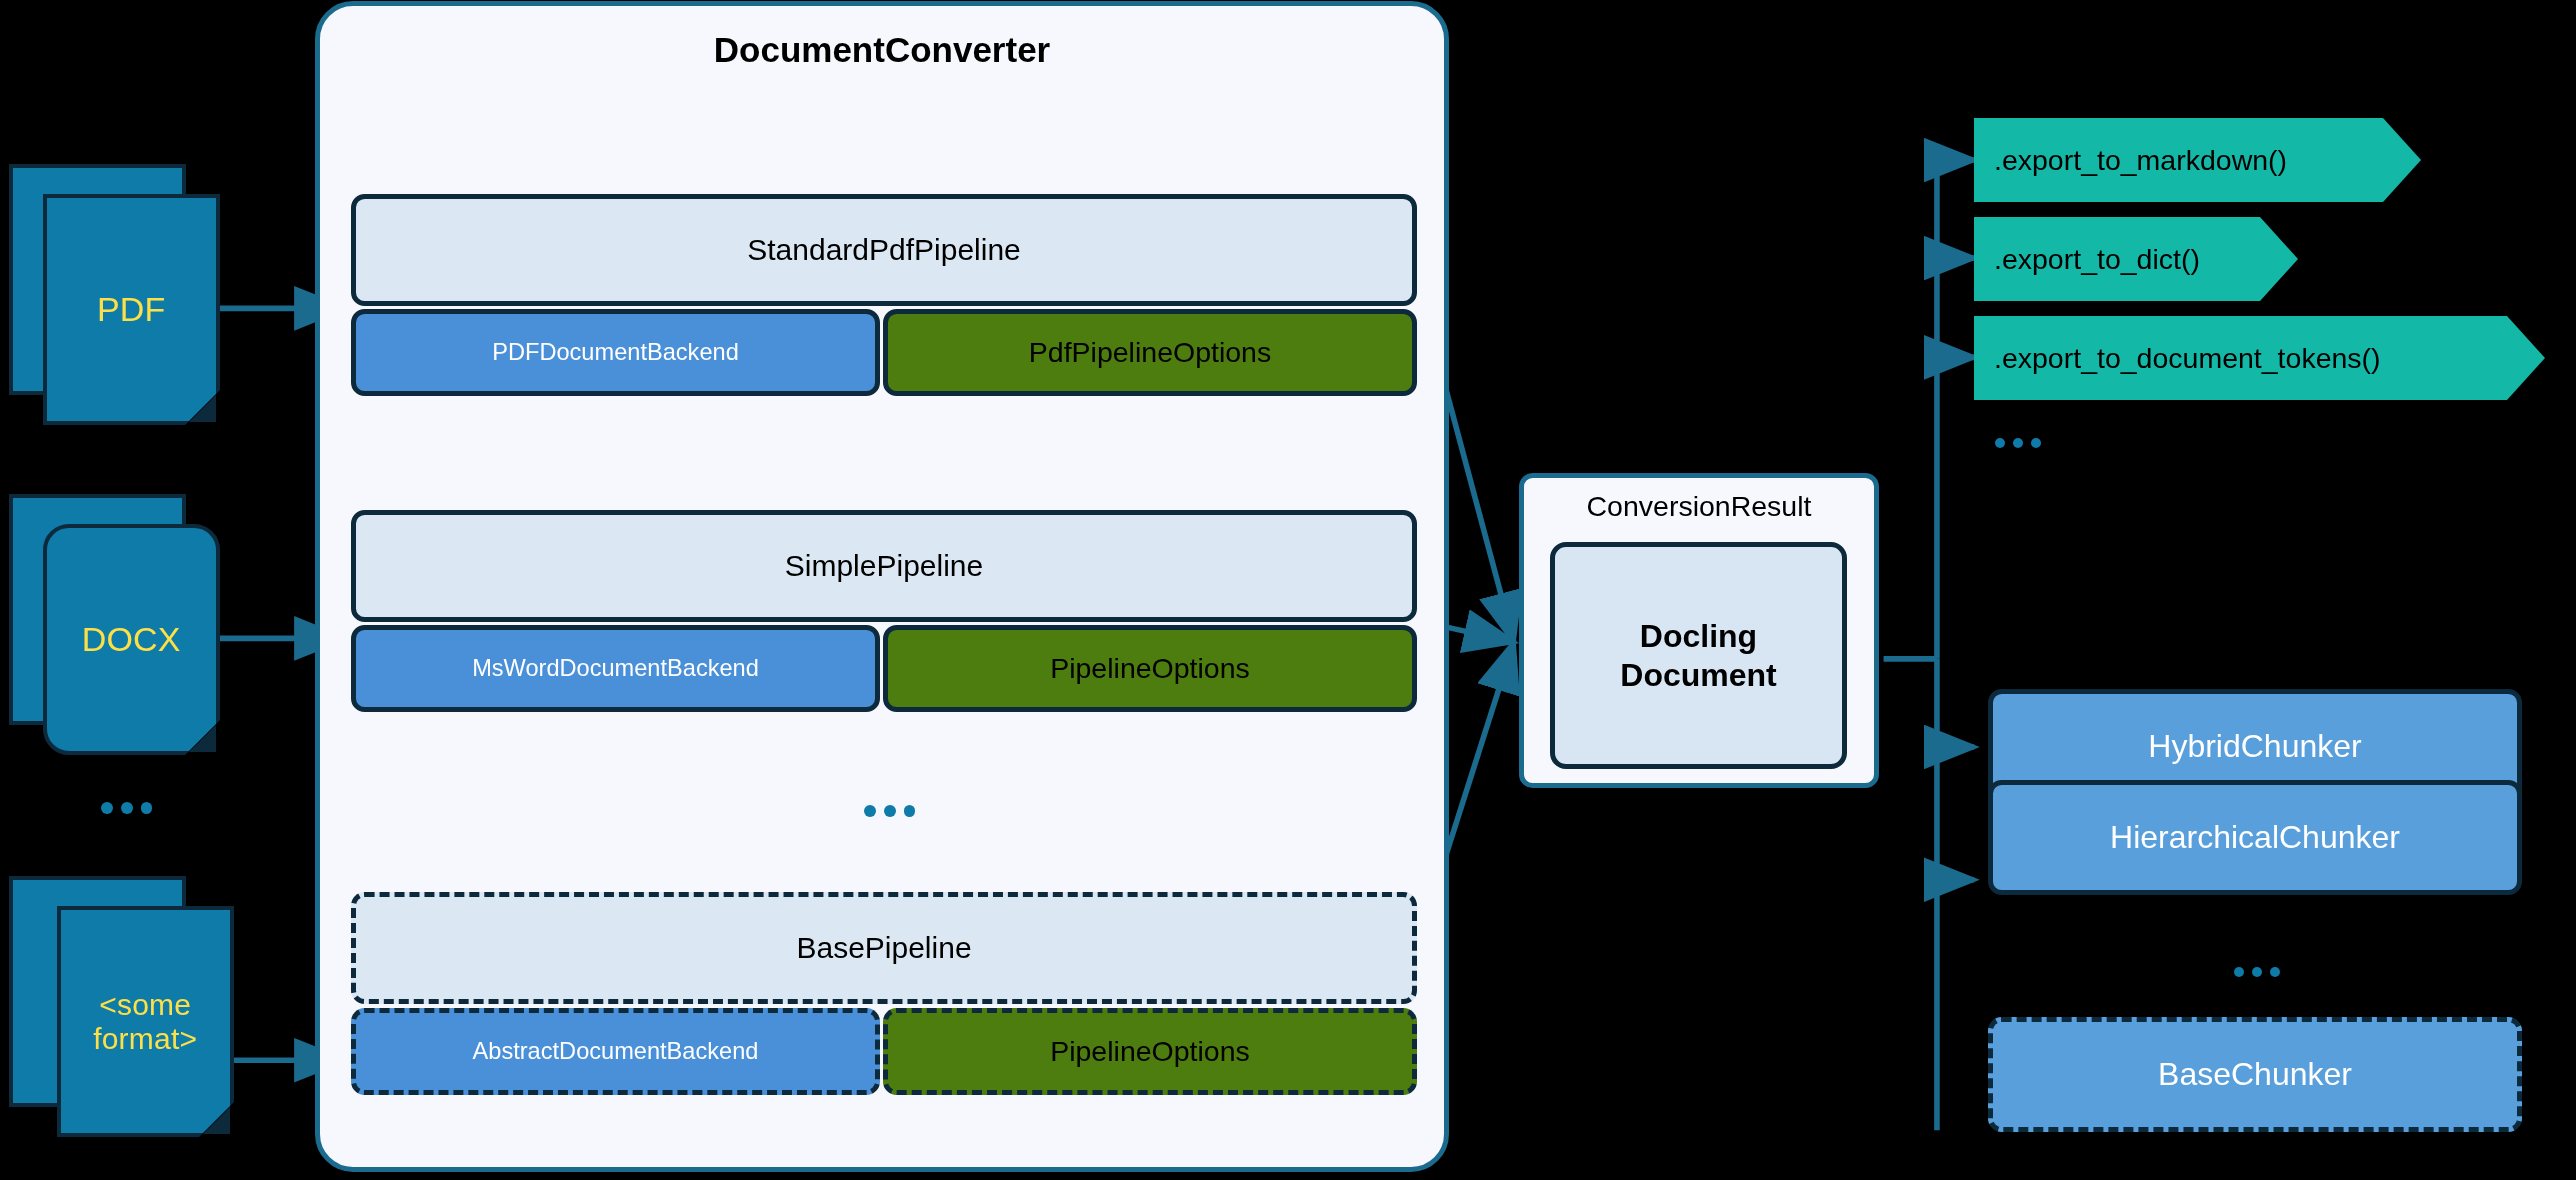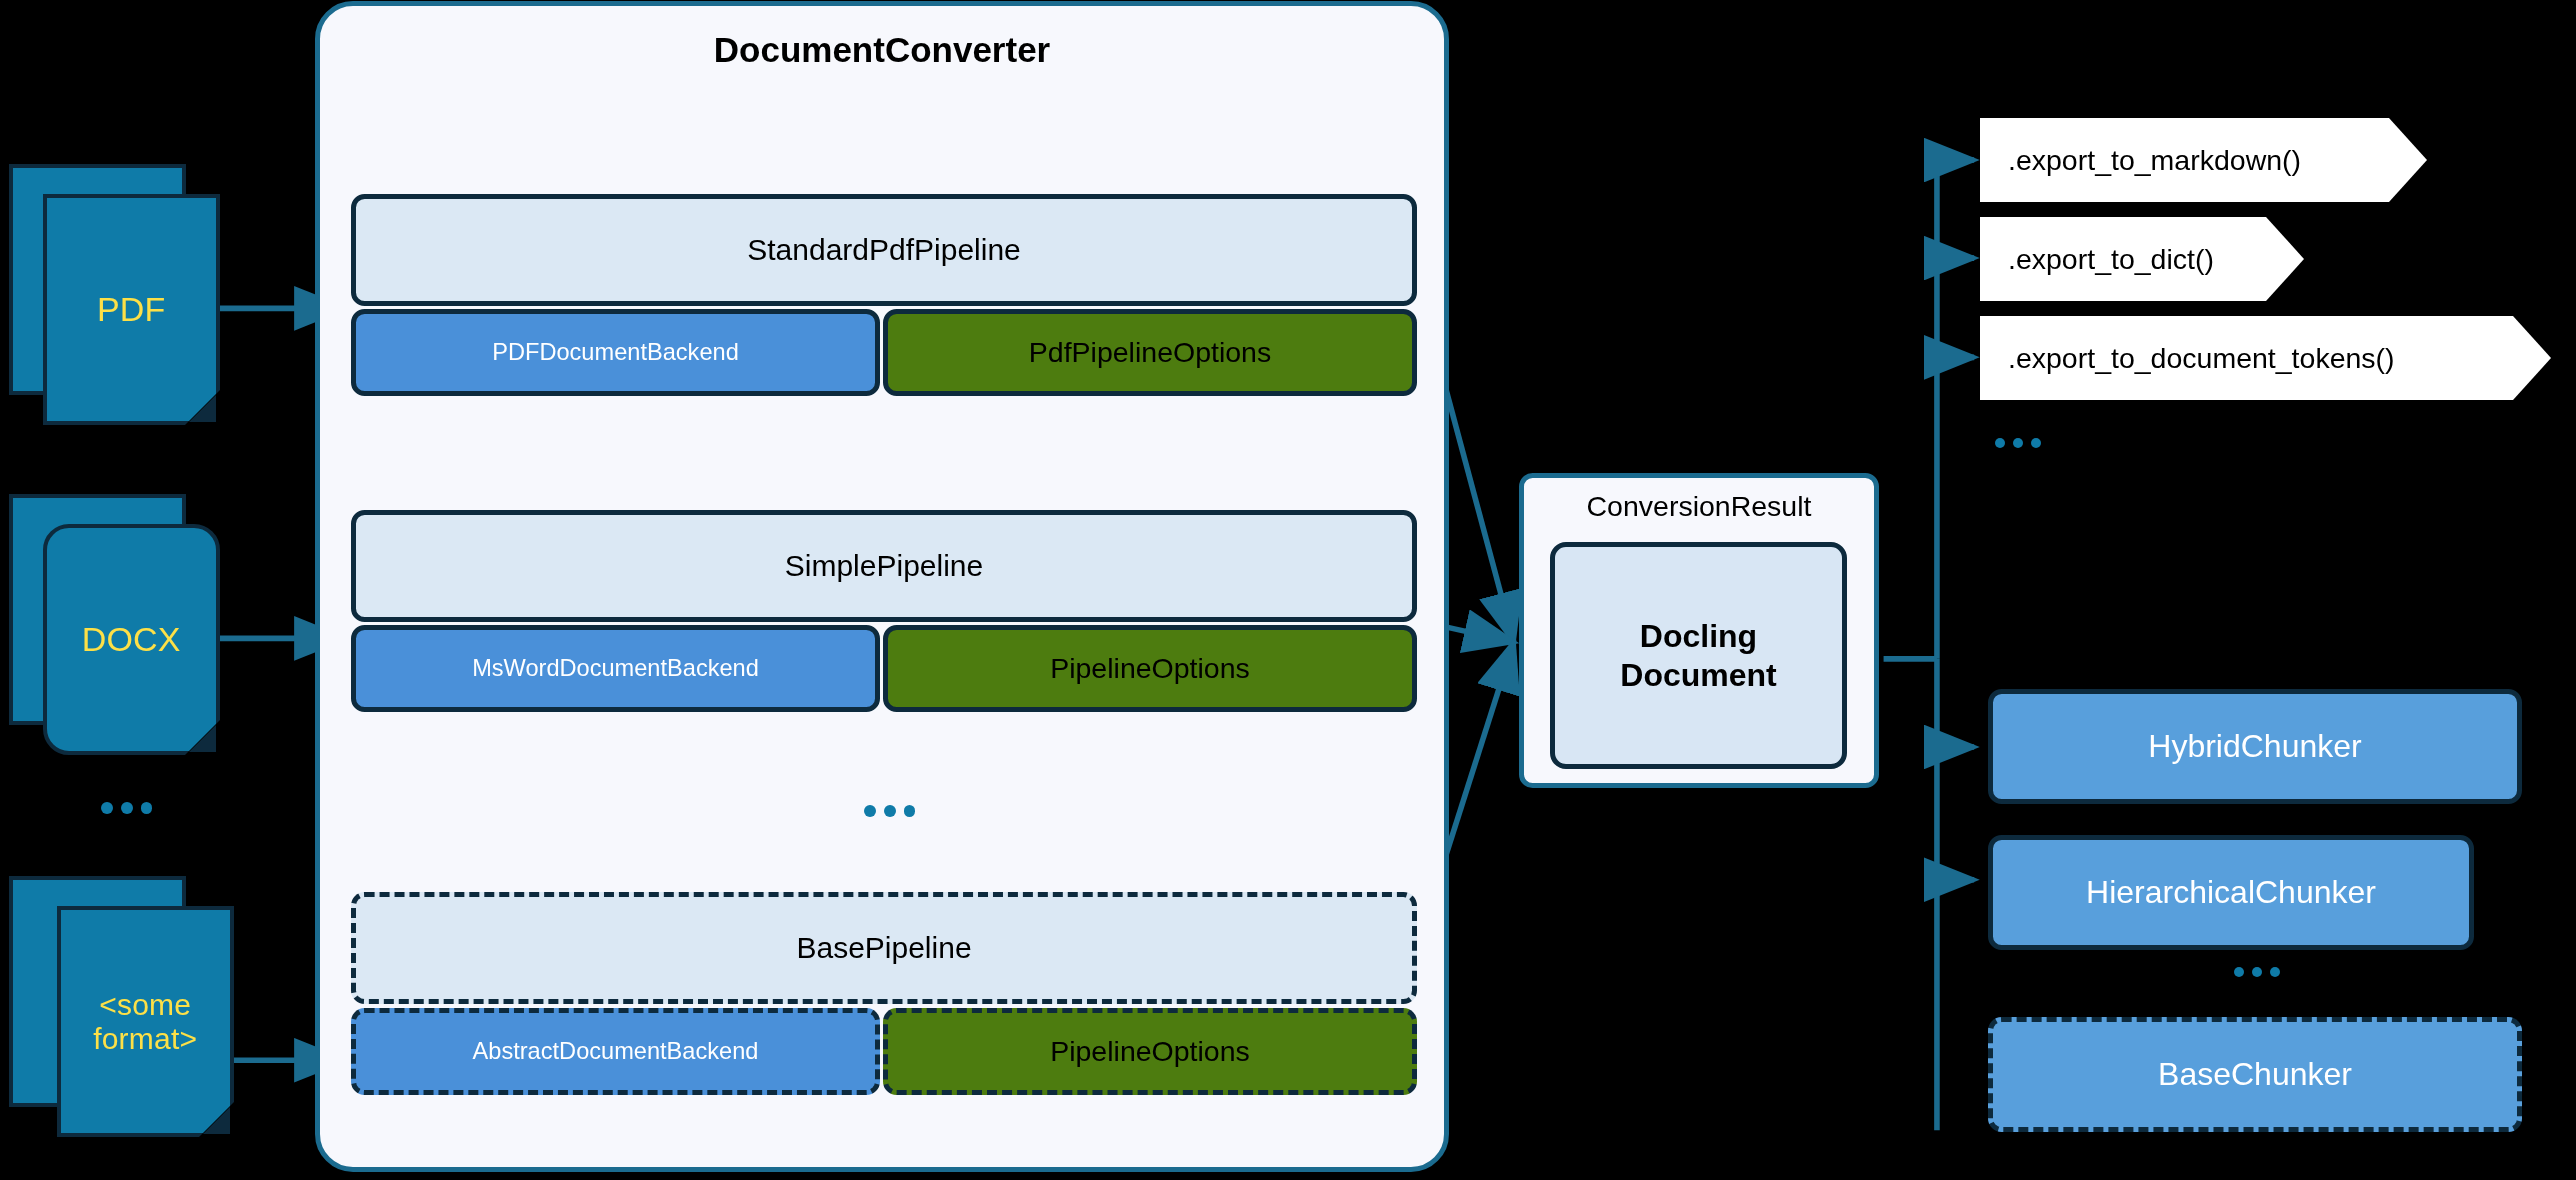--- a/index.html
+++ b/index.html
@@ -130,27 +130,26 @@
     display: flex; align-items: center; justify-content: center;
     text-align: center;
     font-size: 32px; font-weight: bold; color: #000;
     line-height: 1.2;
     z-index: 13;
   }
 
   
   .chevron {
     position: absolute;
-    background: #ffffff;
+    background: #14b8a6;
     display: flex; align-items: center;
-    padding-left: 28px;
+    padding-left: 20px;
     font-size: 28.5px; color: #000;
     z-index: 11;
     white-space: nowrap;
-    margin-left: 6px;
   }
   .chev1 { clip-path: polygon(0 0, calc(100% - 38px) 0, 100% 50%, calc(100% - 38px) 100%, 0 100%); }
 
   
   .chunker {
     position: absolute;
     background: #589fdc;
     border: 5.6px solid #0d2a3d;
     border-radius: 13.6px;
     display: flex; align-items: center; justify-content: center;
@@ -286,21 +285,21 @@
 
   <div class="dots sm" style="left:1995px; top:438px;">
     <i></i>
       <i></i>
       <i></i>
   </div>
 
   <div class="chunker" style="left:1988px; top:689px; width:534px; height:115px;">
     <span>HybridChunker</span>
   </div>
-  <div class="chunker" style="left:1988px; top:835px; width:486px; height:115px;">
+  <div class="chunker" style="left:1988px; top:780px; width:534px; height:115px;">
     <span>HierarchicalChunker</span>
   </div>
 
   <div class="dots sm" style="left:2234px; top:967px;">
     <i></i>
       <i></i>
       <i></i>
   </div>
 
   <div class="chunker dashed" style="left:1988px; top:1017px; width:534px; height:115px;">

